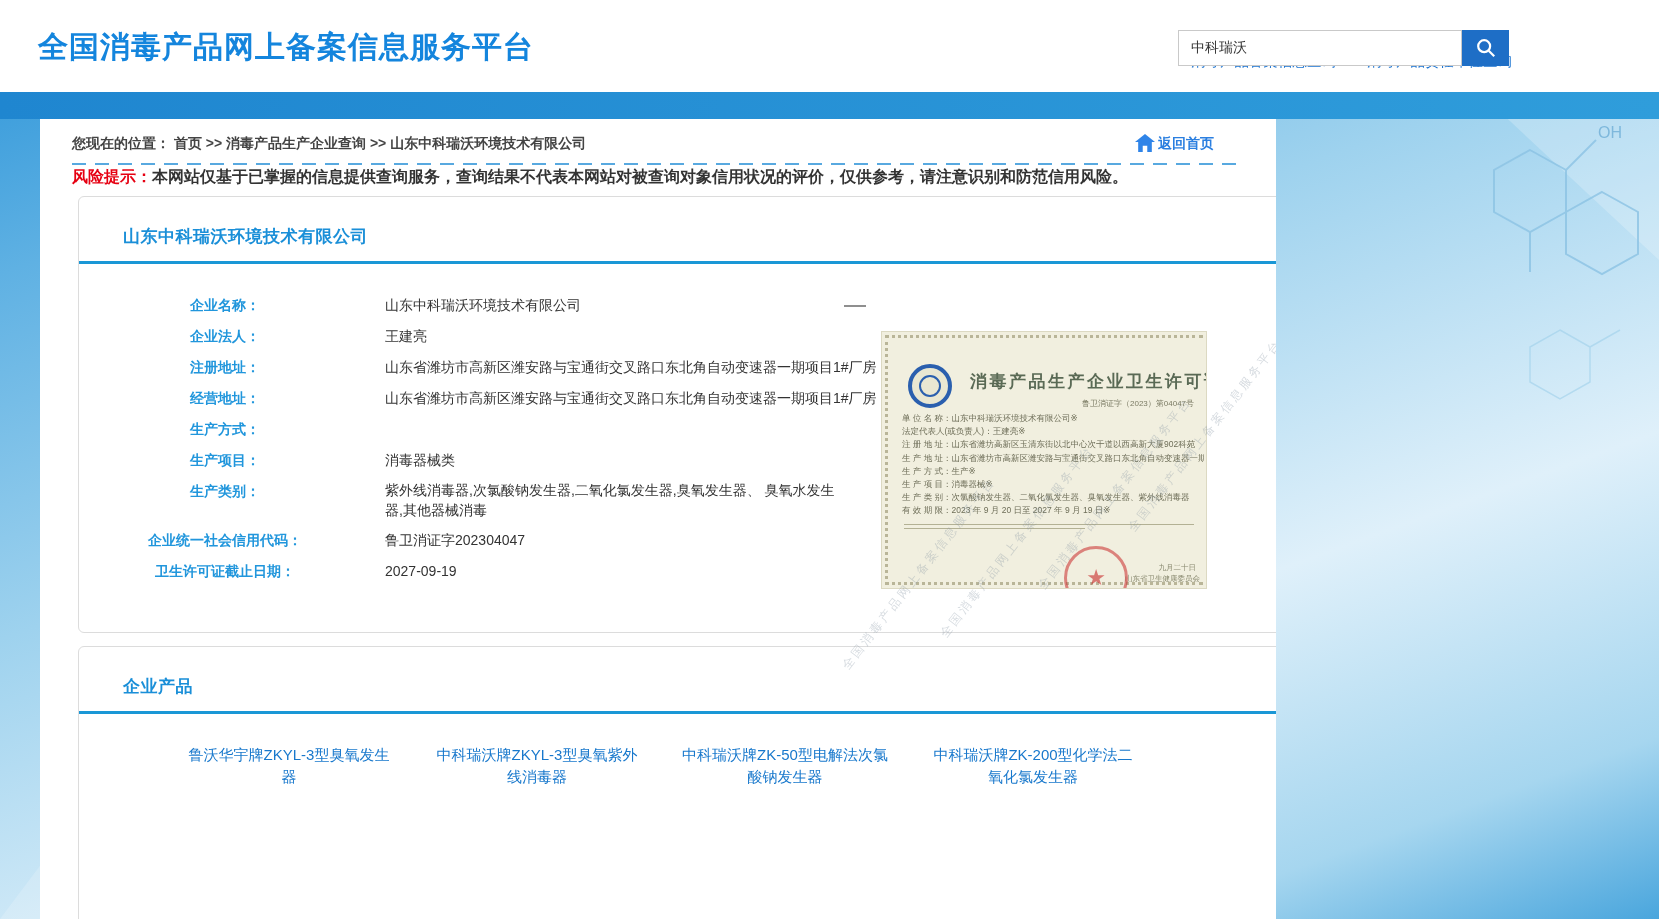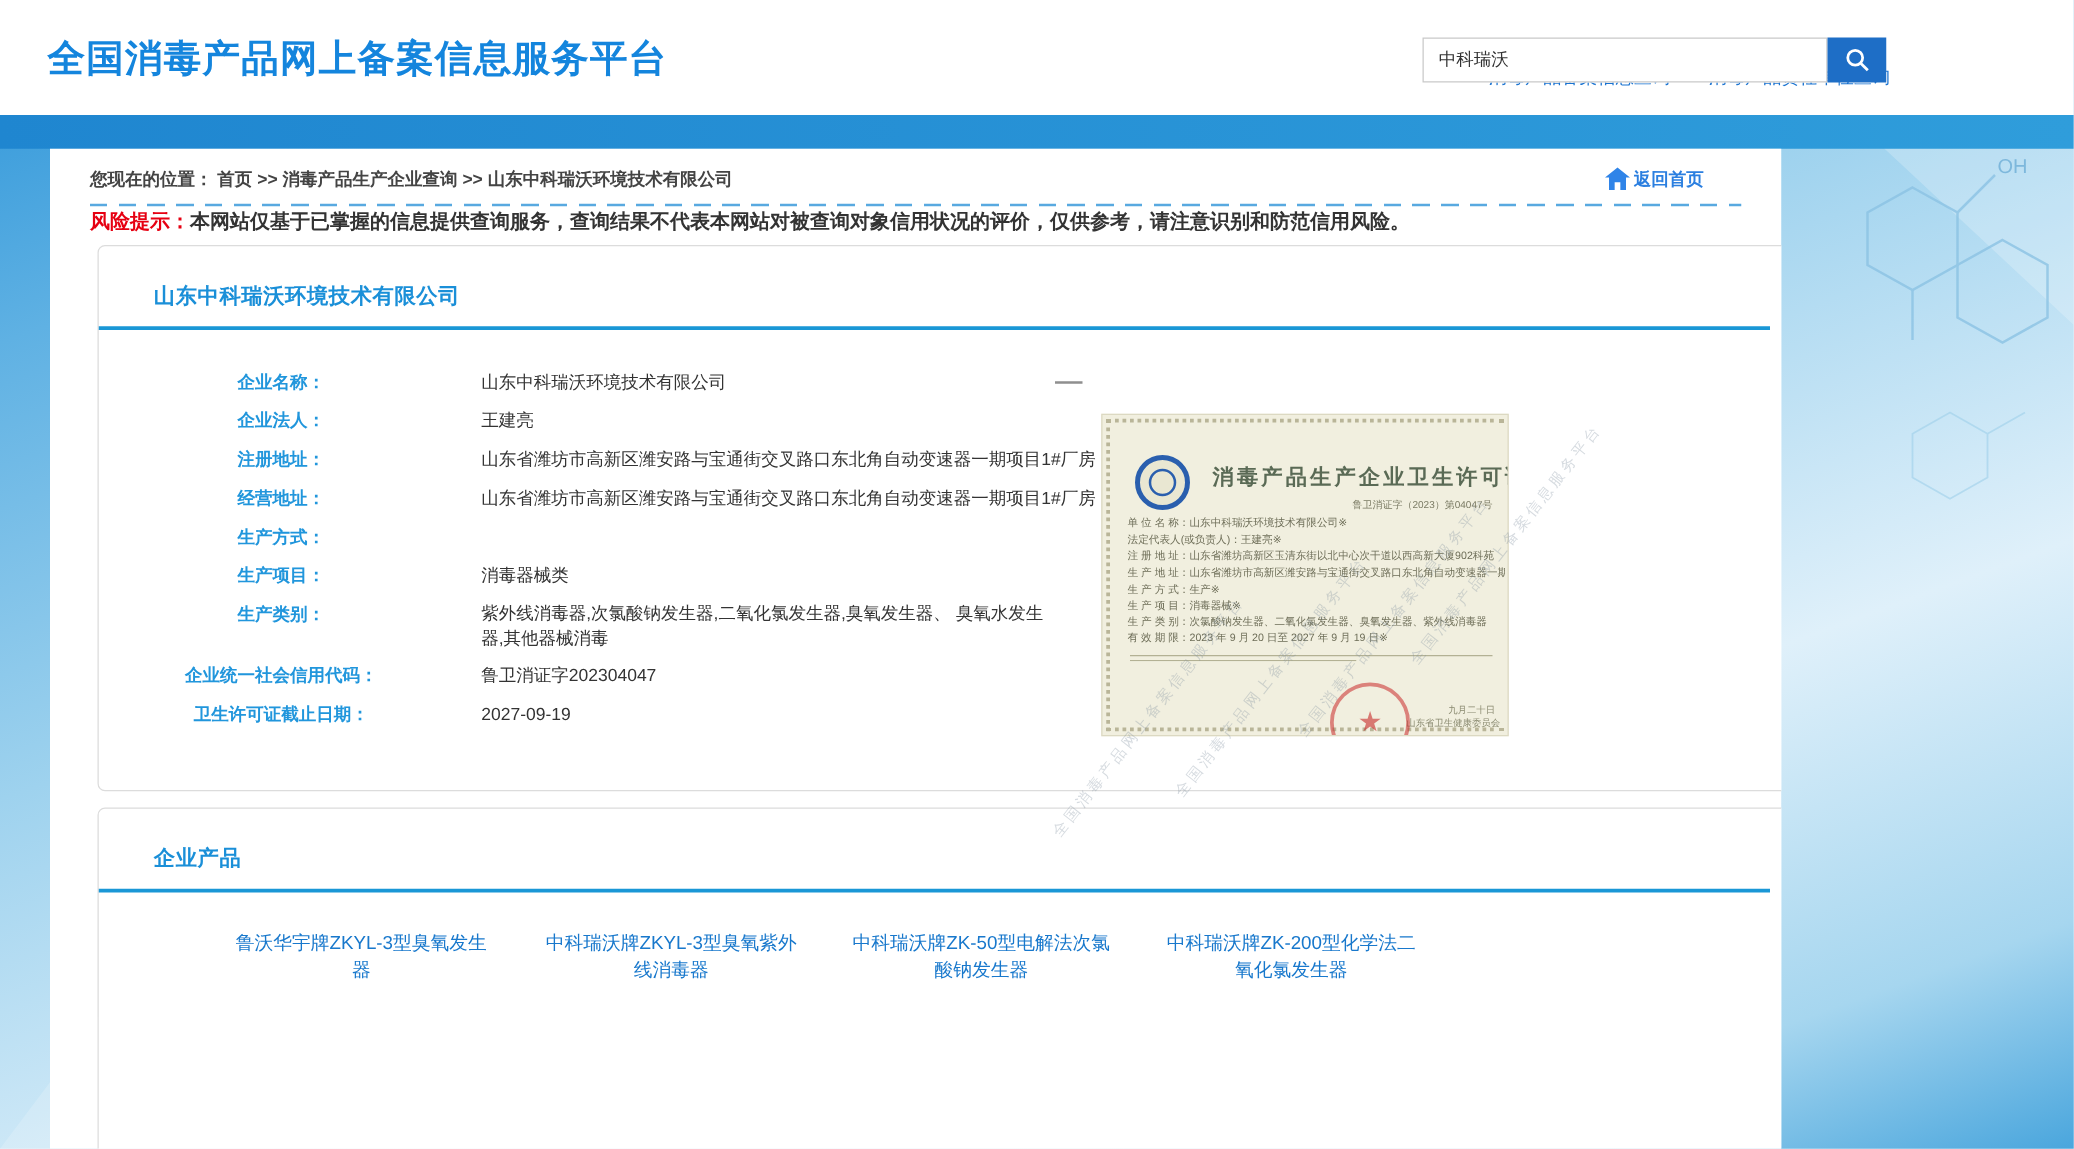--- a/index.html
+++ b/index.html
@@ -12,27 +12,27 @@
   
   .bg-svg { position:absolute; inset:0; z-index:0; }
 
   
   .header { position:absolute; top:0; left:0; width:100%; height:92px; background:#fff; z-index:3; }
   .site-title { position:absolute; left:38px; top:27px; font-size:30px; font-weight:bold; color:#1485dd; letter-spacing:1px; }
   .top-links { position:absolute; top:12px; right:147px; font-size:14.5px; color:#1a73d1; white-space:nowrap;margin-top:40px; }
   .top-links .tlink { cursor:pointer; }
   .caret { display:inline-block; width:0; height:0; border-left:5px solid transparent; border-right:5px solid transparent; border-top:6px solid #1a73d1; margin:0 14px 1px 7px; }
   .search-wrap { position:absolute; top:30px; right:150px; display:flex; }
-  .search-input { width:324px; height:36px; border:1px solid #c9c9c9; font-size:14px; color:#333; padding:0 12px; outline:none; font-family:inherit; }
+  .search-input { width:284px; height:36px; border:1px solid #c9c9c9; font-size:14px; color:#333; padding:0 12px; outline:none; font-family:inherit; }
   .search-btn { width:47px; height:36px; background:#1e6ec6; border:none; display:flex; align-items:center; justify-content:center; cursor:pointer; }
 
   .band { position:absolute; top:92px; left:0; width:100%; height:27px; background:linear-gradient(90deg,#1f86d0,#2f9ddb); z-index:2; }
 
   
-  .container { position:absolute; top:119px; left:40px; width:1385px; height:800px; background:#fff; z-index:2; overflow:hidden; }
+  .container { position:absolute; top:119px; left:40px; width:1236px; height:800px; background:#fff; z-index:2; overflow:hidden; }
 
   .breadcrumb { padding:16px 32px 0; font-size:14px; font-weight:bold; color:#444; height:36px; position:relative; }
   .crumb-link { cursor:pointer; }
   .back-home { position:absolute; right:62px; top:14px; color:#2b7fe0; font-size:14px; display:flex; align-items:flex-end; cursor:pointer; font-weight:bold; }
   .dashed-sep { margin:8px 32px 0; height:2px; background:repeating-linear-gradient(90deg,#58a9e0 0 14px,transparent 14px 23px); }
   .risk-line { margin:2px 32px 0; font-size:16px; color:#333; font-weight:600; height:17px; }
   .risk-label { color:#e60012; }
 
   
   .card { margin-left:38px; width:1366px; border:1px solid #dcdcdc; border-radius:6px; background:#fff; position:relative; }

